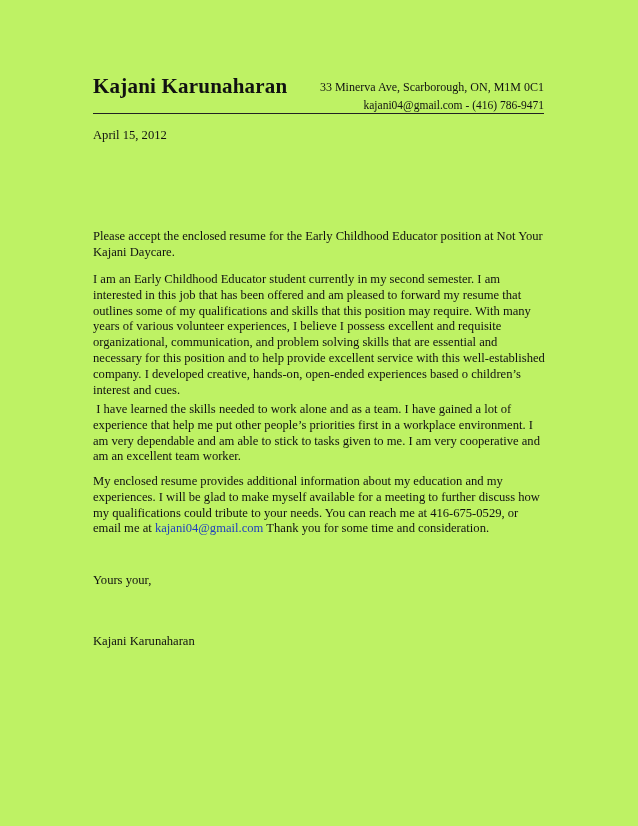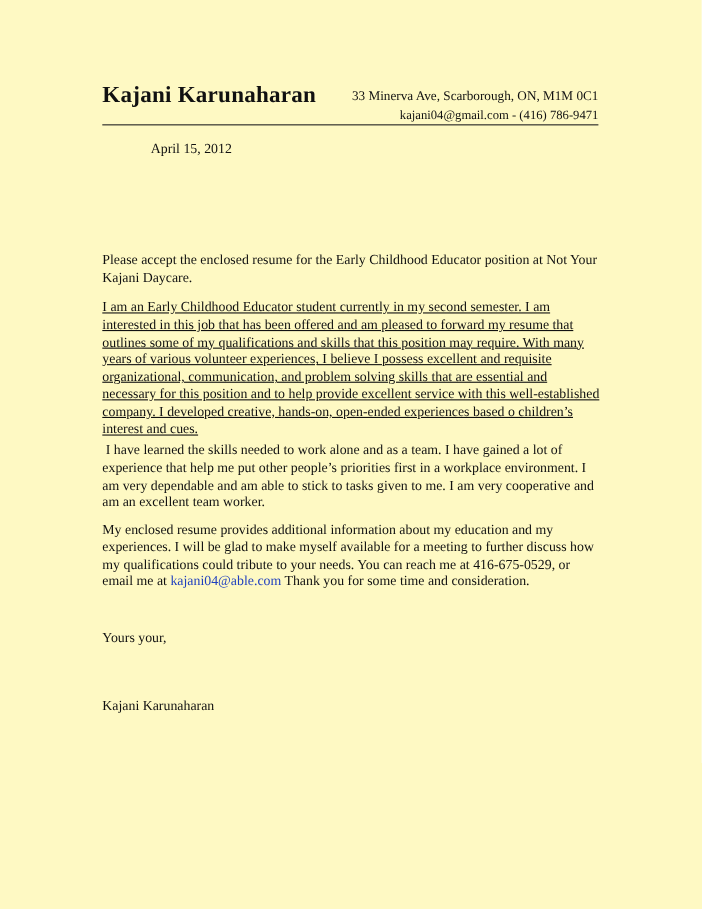--- a/index.html
+++ b/index.html
@@ -1,42 +1,42 @@
 <!DOCTYPE html>
 <html><head>
   <meta charset="utf-8">
   <style>
     html, body { margin: 0; padding: 0; background: #ffffff; }
     body {
       width: 638px; height: 826px; position: relative; overflow: hidden;
       font-family: "Liberation Serif", serif; color: #111111;
     }
-    .page { position: absolute; left: 0; top: 0; width: 638px; height: 826px; background: #fef9c3; }
+    .page { position: absolute; left: 0; top: 0; width: 638px; height: 826px; background: #bef264; }
     .header { position: absolute; left: 93px; top: 74px; width: 451px; height: 40px; }
     .name {
       position: absolute; left: 0; top: 0;
       font-size: 21px; font-weight: bold; letter-spacing: 0.2px; line-height: 24px;
     }
     .addr {
       position: absolute; right: 0; top: 6px;
       font-size: 12px; line-height: 14px; white-space: nowrap;
     }
     .contact {
       position: absolute; right: 0; top: 24px;
       font-size: 11.5px; line-height: 14px; white-space: nowrap;
     }
     .rule {
       position: absolute; left: 93px; top: 113px; width: 451px; height: 0;
       border-top: 1.3px solid #222;
     }
     .text { position: absolute; left: 93px; width: 455px; font-size: 12.6px; line-height: 15.8px; }
-    .date { top: 128px; margin-left: 44px; }
+    .date { top: 128px; }
     .salutation { top: 203px; }
     .p1 { top: 229px; }
-    .p2 { top: 272px; text-decoration: underline; }
+    .p2 { top: 272px; }
     .p3 { top: 402px; }
     .p4 { top: 474px; }
     .closing { top: 573px; }
     .signature { top: 634px; }
     .link { color: #1f3fbf; text-decoration: none; }
   </style>
 </head>
 <body>
 
 <div class="page">
@@ -45,17 +45,17 @@
     <div class="addr">33 Minerva Ave, Scarborough, ON, M1M 0C1</div>
     <div class="contact">kajani04@gmail.com - (416) 786-9471</div>
   </div>
   <div class="rule"></div>
 
   <div class="text date">April 15, 2012</div>
   <div class="text p1">Please accept the enclosed resume for the Early Childhood Educator position at Not Your Kajani Daycare.</div>
   <div class="text p2">I am an Early Childhood Educator student currently in my second semester. I am interested in this job that has been offered and am pleased to forward my resume that outlines some of my qualifications and skills that this position may require. With many years of various volunteer experiences, I believe I possess excellent and requisite organizational, communication, and problem solving skills that are essential and necessary for this position and to help provide excellent service with this well-established company. I developed creative, hands-on, open-ended experiences based o children’s interest and cues.</div>
   <div class="text p3" style="white-space: pre-wrap;"> I have learned the skills needed to work alone and as a team. I have gained a lot of experience that help me put other people’s priorities first in a workplace environment. I am very dependable and am able to stick to tasks given to me. I am very cooperative and am an excellent team worker.</div>
   <div class="text p4">
-    <span>My enclosed resume provides additional information about my education and my experiences.  I will be glad to make myself available for a meeting to further discuss how my qualifications could tribute to your needs.  You can reach me at 416-675-0529, or email me at </span><a class="link">kajani04@able.com</a><span> Thank you for some time and consideration.</span>
+    <span>My enclosed resume provides additional information about my education and my experiences.  I will be glad to make myself available for a meeting to further discuss how my qualifications could tribute to your needs.  You can reach me at 416-675-0529, or email me at </span><a class="link">kajani04@gmail.com</a><span> Thank you for some time and consideration.</span>
   </div>
   <div class="text closing">Yours your,</div>
   <div class="text signature">Kajani Karunaharan</div>
 </div>
 
 </body></html>

